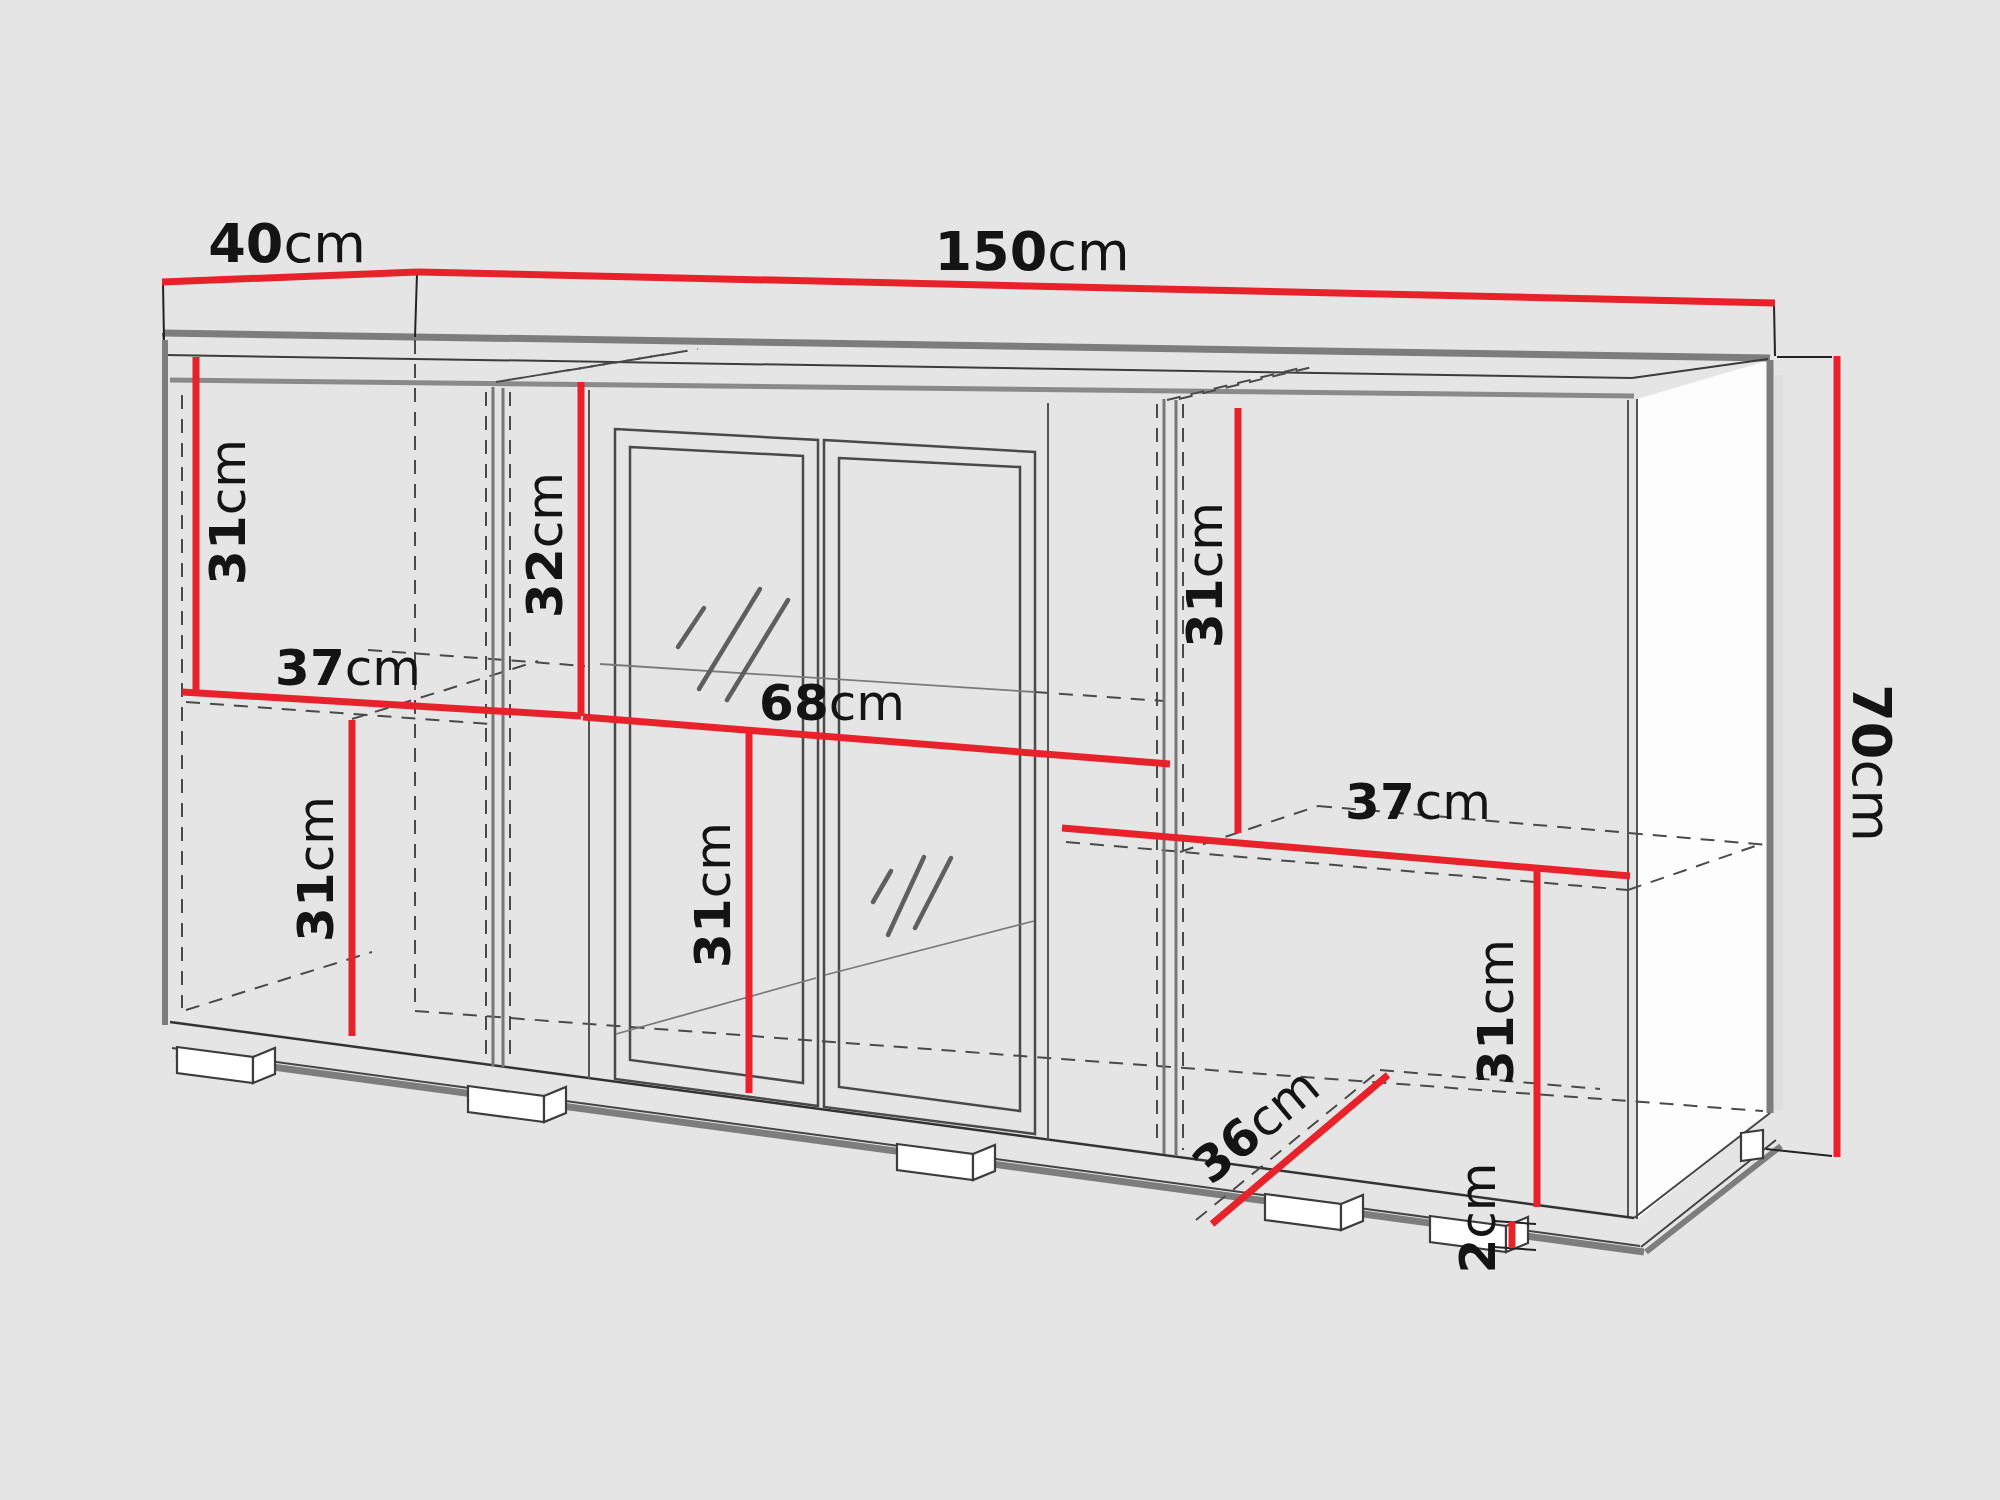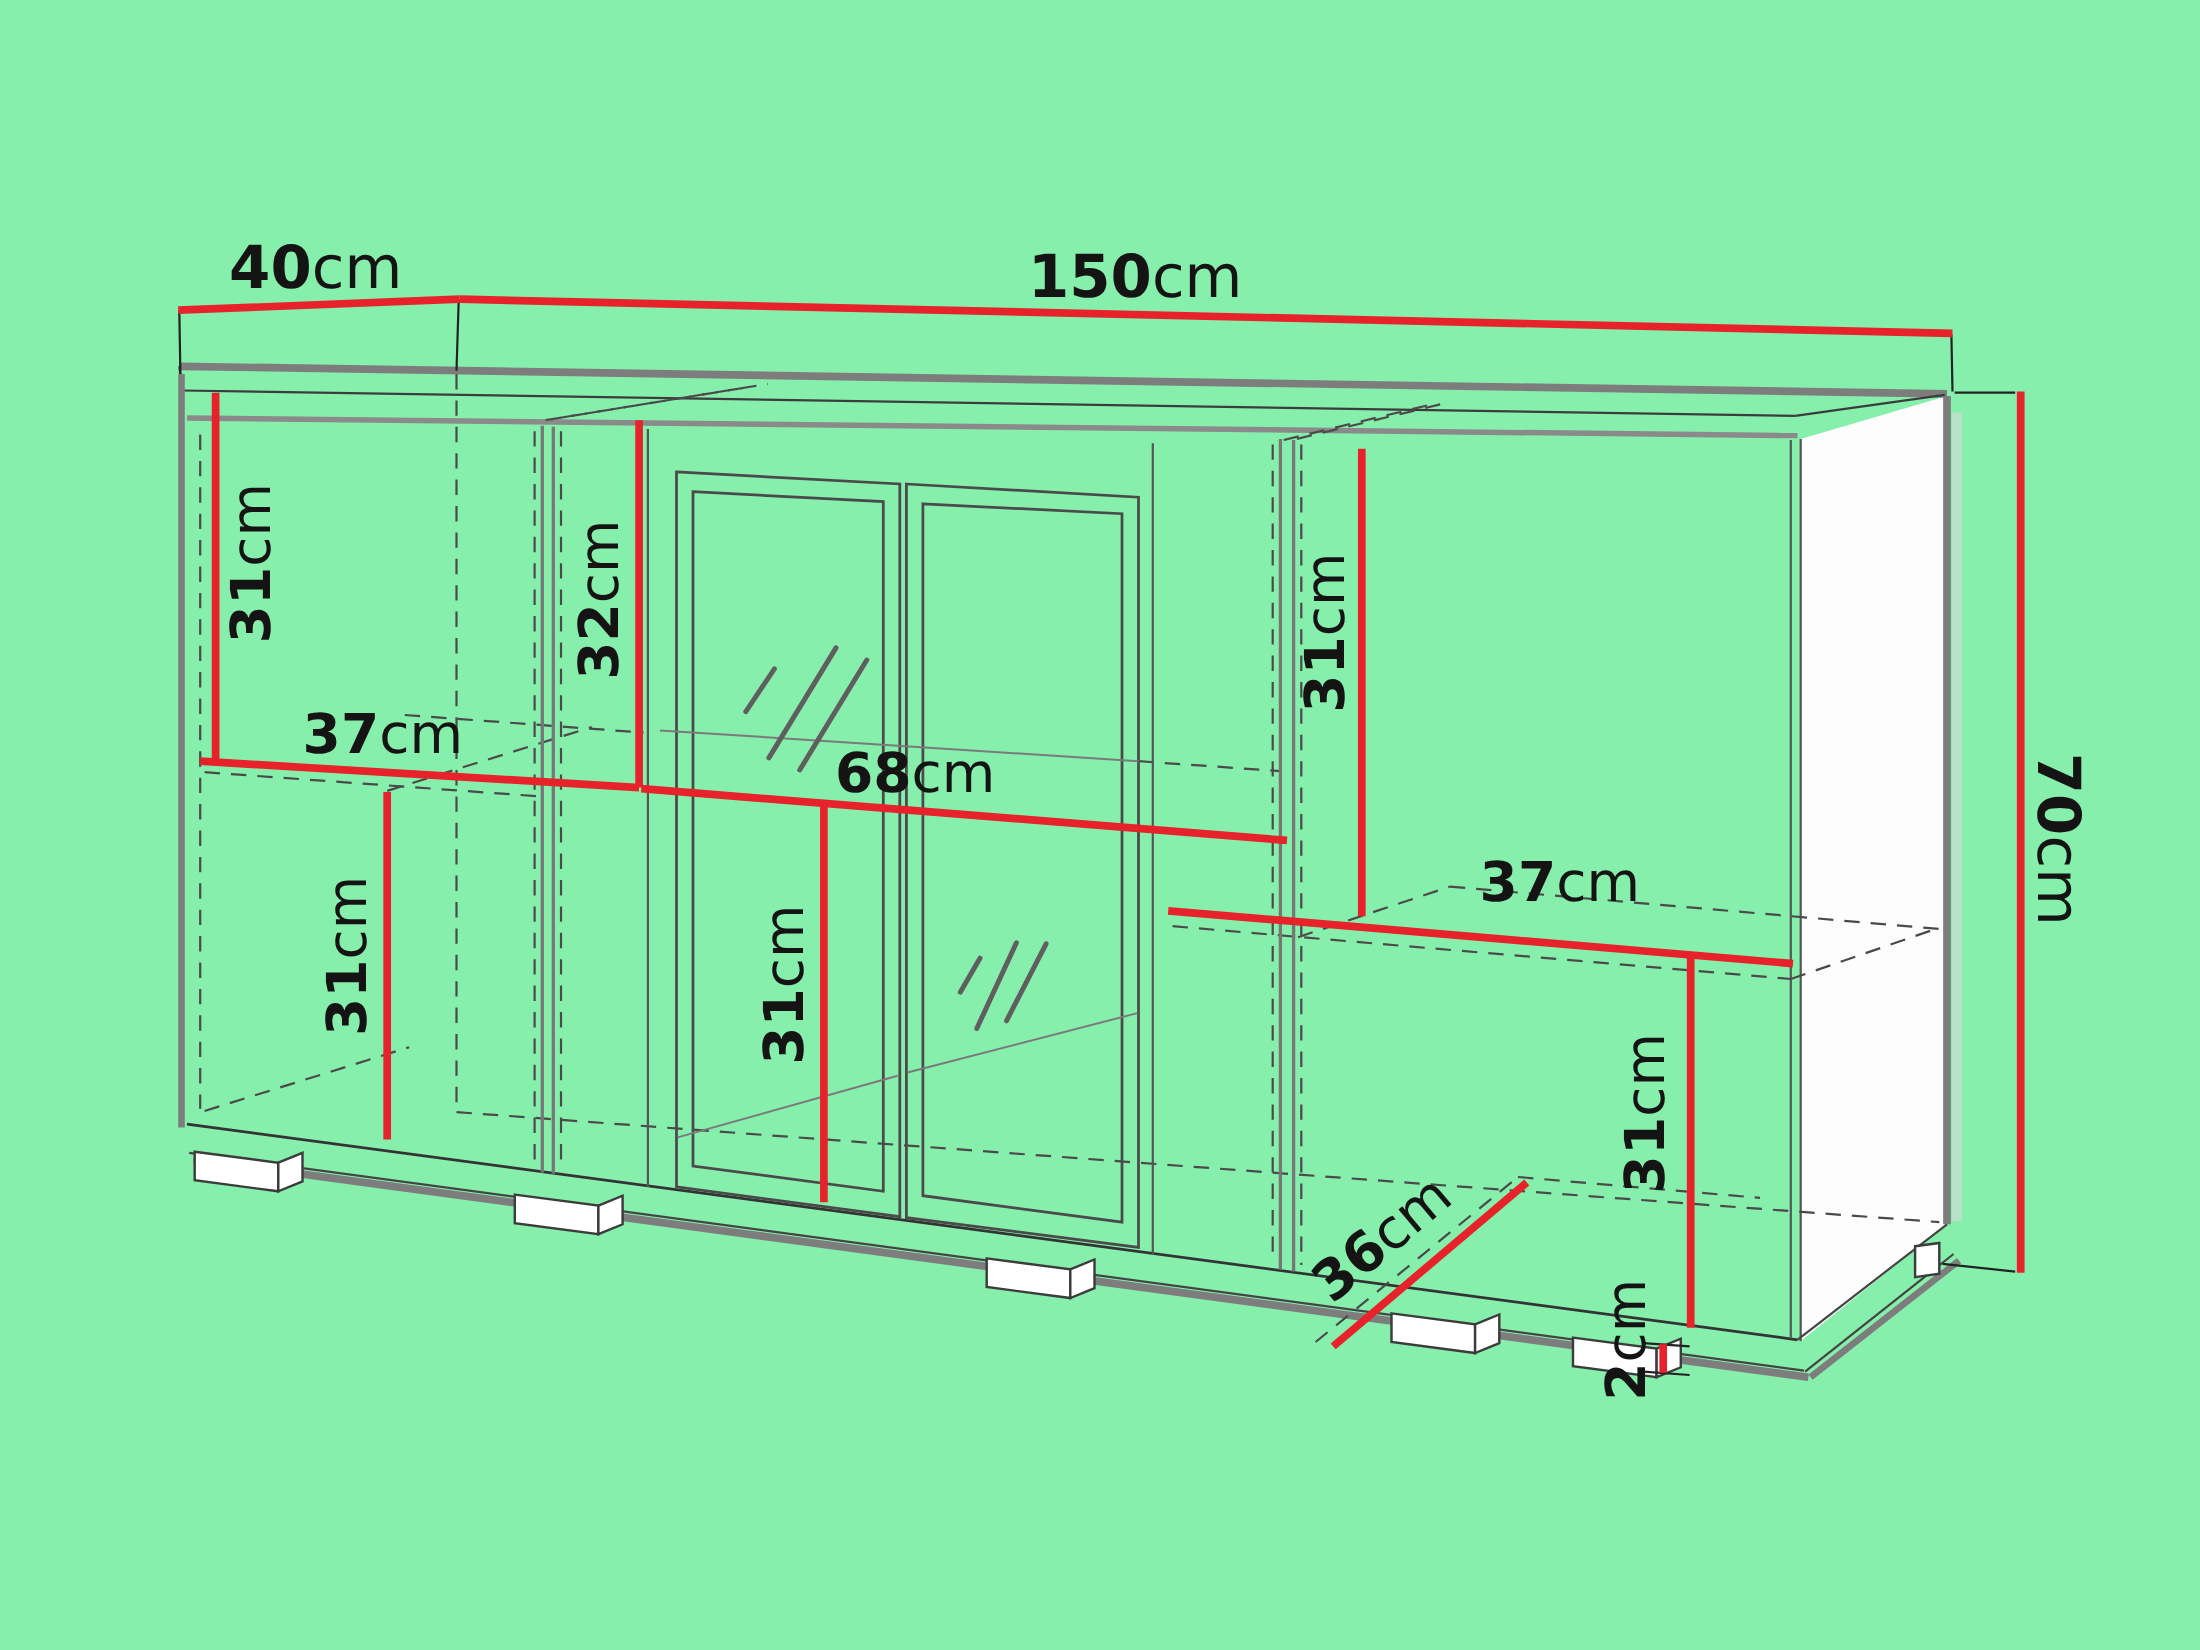--- a/index.html
+++ b/index.html
@@ -1,16 +1,16 @@
 <!DOCTYPE html>
 <html><head>
 <meta charset="utf-8">
 <style>
   html,body{margin:0;padding:0;background:#ffffff;}
-  #stage{position:relative;width:2000px;height:1500px;background:#86efac;overflow:hidden;}
+  #stage{position:relative;width:2000px;height:1500px;background:#e5e5e5;overflow:hidden;}
   svg{display:block;}
   text{font-family:"DejaVu Sans","Liberation Sans",sans-serif;fill:#141414;}
   .val{font-weight:700;}
   .unit{font-weight:400;}
 </style>
 </head>
 <body>
 
 <div id="stage">
 <svg id="drawing" width="2000" height="1500" viewBox="0 0 2000 1500" xmlns="http://www.w3.org/2000/svg">

